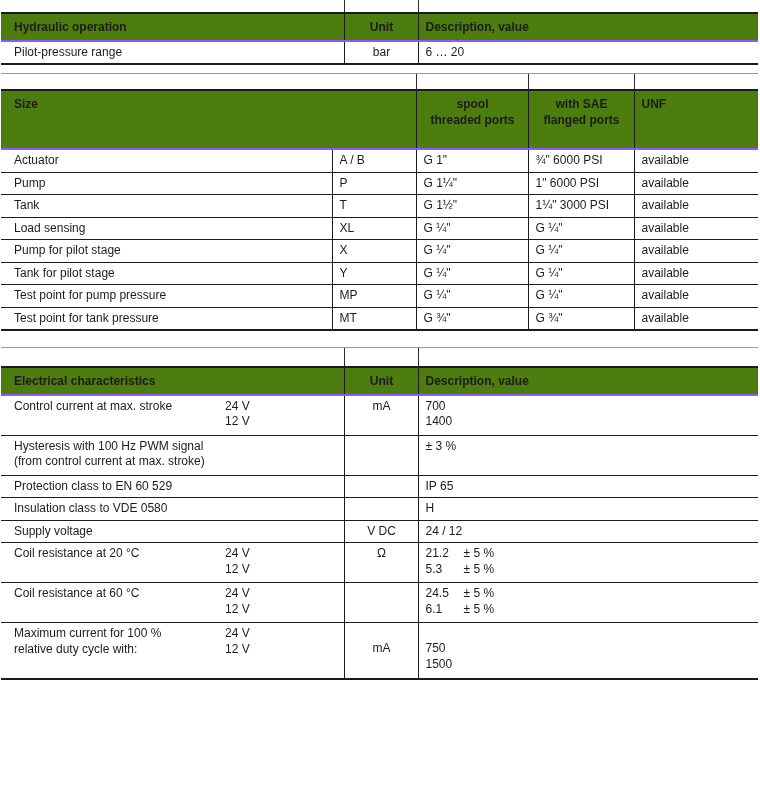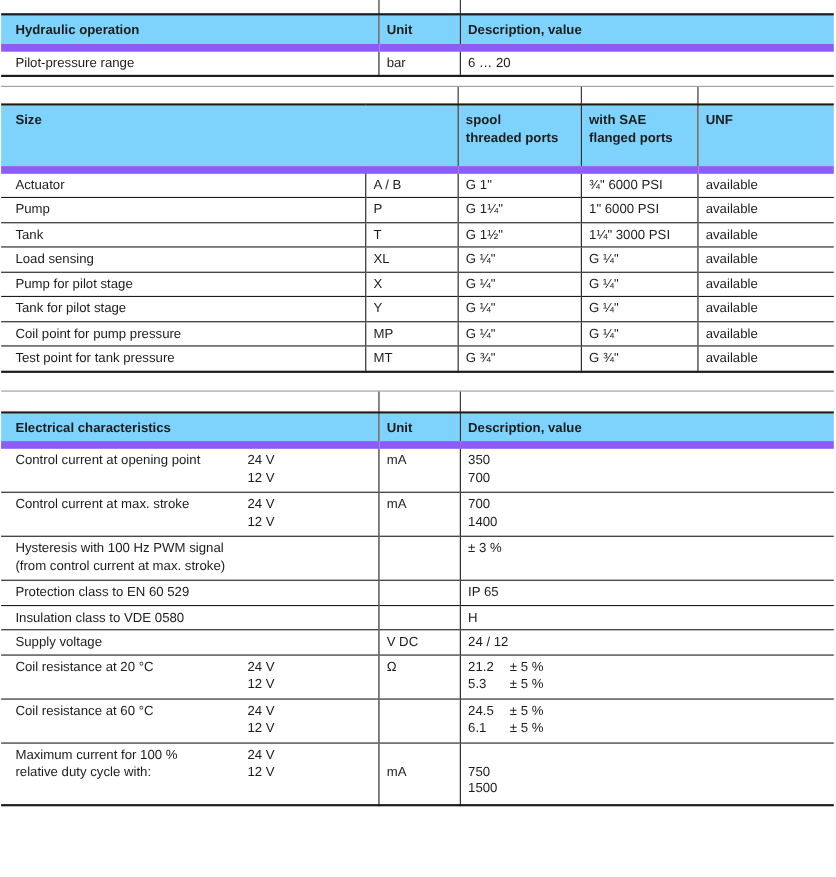--- a/index.html
+++ b/index.html
@@ -32,30 +32,30 @@
     vertical-align: top;
     padding: 3px 6px 3px 7px;
     line-height: 15.5px;
     border-right: 1px solid #1c1c1c;
     font-weight: normal;
     overflow: hidden;
     white-space: nowrap;
   }
   th:last-child, td:last-child { border-right: none; }
   thead th {
-    background: #7dd3fc;
+    background: #4d7c0f;
     font-weight: bold;
-    border-bottom: 7px solid #8b5cf6;
+    border-bottom: 2px solid #8b5cf6;
     padding-top: 6px; padding-bottom: 4px;
   }
   tbody tr td { border-top: 1px solid #1c1c1c; }
   tbody tr:first-child td { border-top: none; }
 
   .c1 { padding-left: 13px; }
-  .center { }
+  .center { text-align: center; }
   .t2head th { height: 59px; }
 
   
   tr.two td { padding-bottom: 5px; }
 
   
   .c1flex { display: flex; }
   .c1flex .lbl { width: 211px; flex: 0 0 211px; }
 
   
@@ -158,21 +158,21 @@
           <td>available</td>
         </tr>
         <tr>
           <td class="c1">Tank for pilot stage</td>
           <td>Y</td>
           <td>G ¼"</td>
           <td>G ¼"</td>
           <td>available</td>
         </tr>
         <tr>
-          <td class="c1">Coil point for pump pressure</td>
+          <td class="c1">Test point for pump pressure</td>
           <td>MP</td>
           <td>G ¼"</td>
           <td>G ¼"</td>
           <td>available</td>
         </tr>
         <tr>
           <td class="c1">Test point for tank pressure</td>
           <td>MT</td>
           <td>G ¾"</td>
           <td>G ¾"</td>
@@ -196,30 +196,20 @@
         </colgroup>
       <thead>
         <tr>
           <th class="c1">Electrical characteristics</th>
           <th class="center">Unit</th>
           <th>Description, value</th>
         </tr>
       </thead>
       <tbody>
 
-        <tr class="two">
-          <td class="c1">
-            <div class="c1flex">
-              <div class="lbl">Control current at opening point</div>
-              <div><span>24 V</span><br><span>12 V</span></div>
-            </div>
-          </td>
-          <td class="center">mA</td>
-          <td><span>350</span><br><span>700</span></td>
-        </tr>
 
         <tr class="two">
           <td class="c1">
             <div class="c1flex">
               <div class="lbl">Control current at max. stroke</div>
               <div><span>24 V</span><br><span>12 V</span></div>
             </div>
           </td>
           <td class="center">mA</td>
           <td><span>700</span><br><span>1400</span></td>

